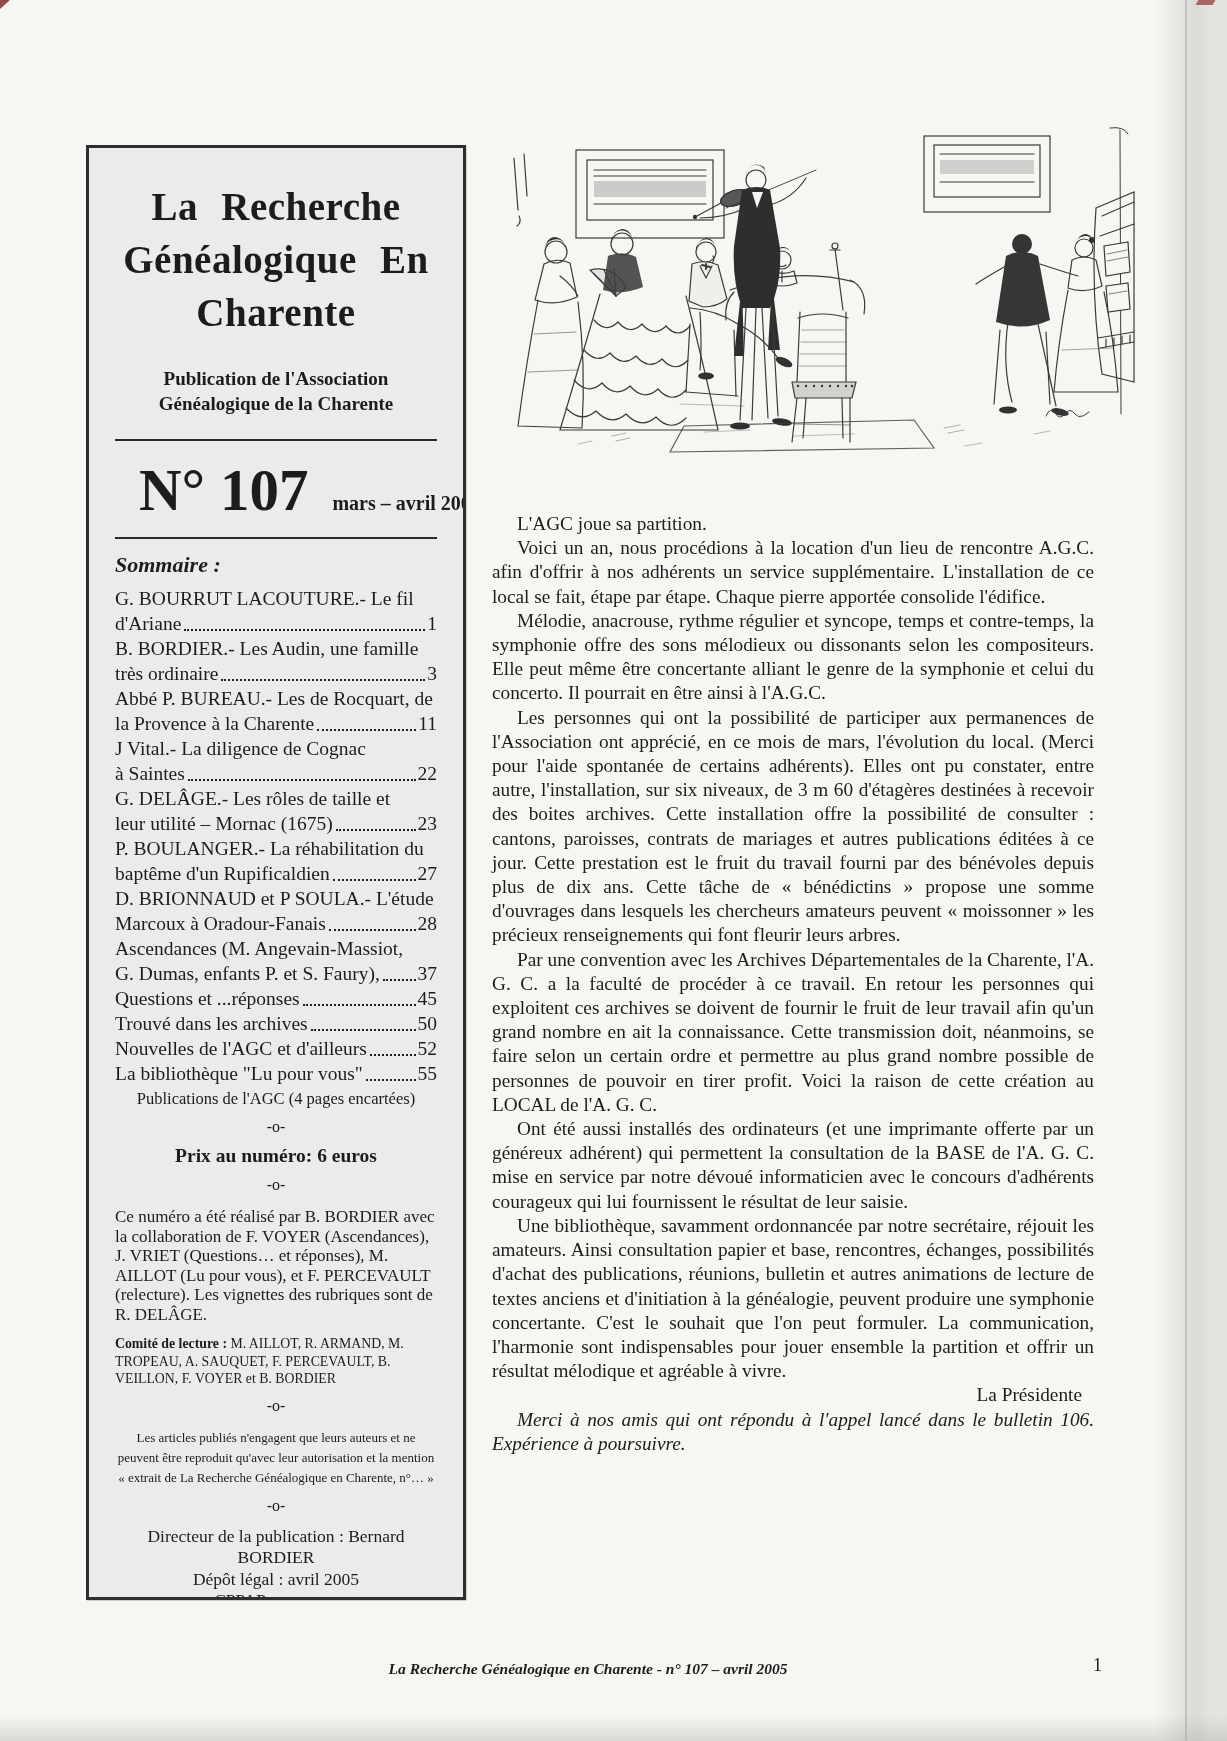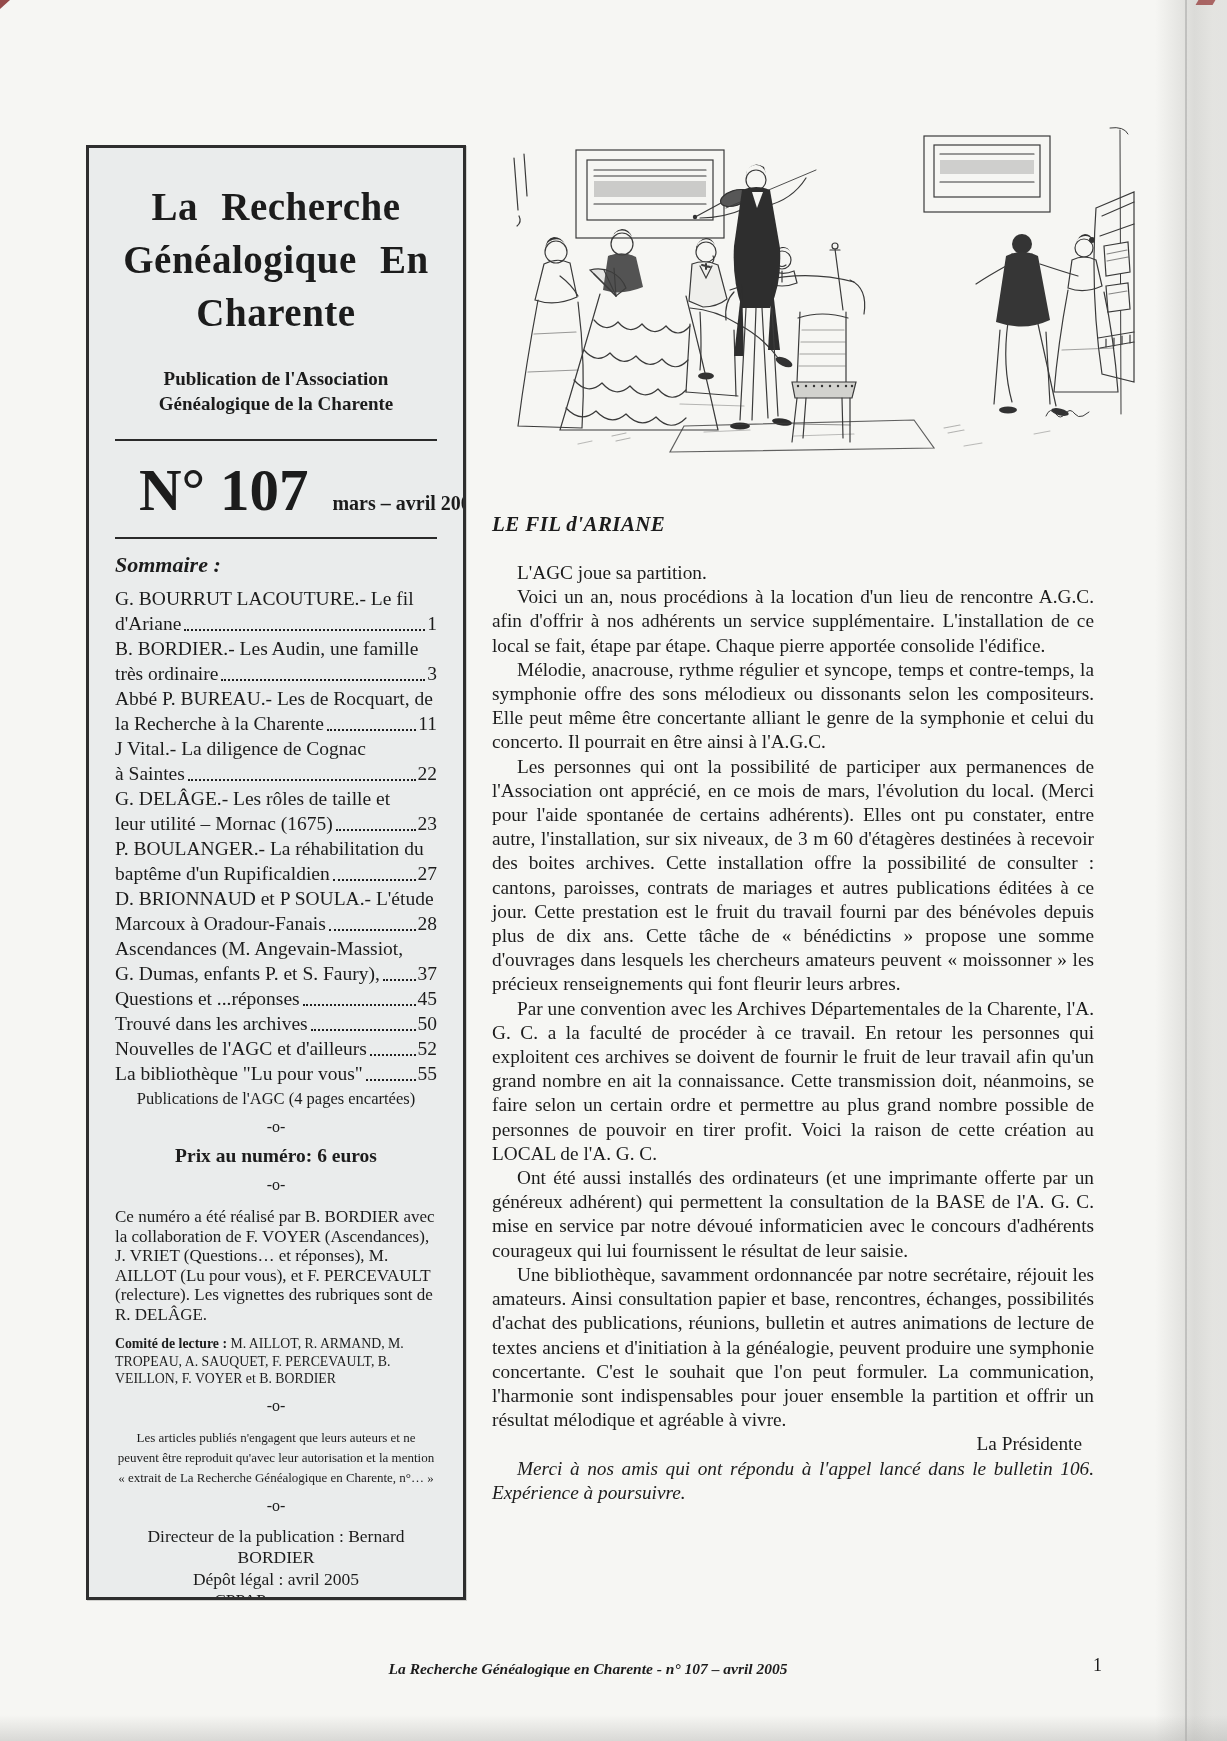--- a/index.html
+++ b/index.html
@@ -99,21 +99,21 @@
           <div class="toc-line2">
             <span class="toc-text">très ordinaire</span>
             <span class="toc-leader"></span>
             <span class="toc-page">3</span>
           </div>
         </div>
 
         <div class="toc-entry">
           <div class="toc-line1">Abbé P. BUREAU.- Les de Rocquart, de</div>
           <div class="toc-line2">
-            <span class="toc-text">la Recherche à la Charente</span>
+            <span class="toc-text">la Provence à la Charente</span>
             <span class="toc-leader"></span>
             <span class="toc-page">11</span>
           </div>
         </div>
 
         <div class="toc-entry">
           <div class="toc-line1">J Vital.- La diligence de Cognac</div>
           <div class="toc-line2">
             <span class="toc-text">à Saintes</span>
             <span class="toc-leader"></span>
@@ -391,21 +391,20 @@
           <path d="M84,320 l14,-3" opacity="0.4"></path>
           <path d="M470,322 l18,-3 M540,310 l16,-3" opacity="0.4"></path>
         </g>
 
         <path d="M552,292 q4,-10 10,-2 q4,6 9,0 q5,-7 10,0 q3,4 8,2 l6,-4" stroke-width="1"></path>
       </g>
     </svg>
   </figure>
 
   <main class="article">
-    <h2 class="article-heading">LE FIL d'ARIANE</h2>
     <div class="body-text">
 
     <p class="par">L'AGC joue sa partition.</p>
         <p class="par">Voici un an, nous procédions à la location d'un lieu de rencontre A.G.C. afin d'offrir à nos adhérents un service supplémentaire. L'installation de ce local se fait, étape par étape. Chaque pierre apportée consolide l'édifice.</p>
         <p class="par">Mélodie, anacrouse, rythme régulier et syncope, temps et contre-temps, la symphonie offre des sons mélodieux ou dissonants selon les compositeurs. Elle peut même être concertante alliant le genre de la symphonie et celui du concerto. Il pourrait en être ainsi à l'A.G.C.</p>
         <p class="par">Les personnes qui ont la possibilité de participer aux permanences de l'Association ont apprécié, en ce mois de mars, l'évolution du local. (Merci pour l'aide spontanée de certains adhérents). Elles ont pu constater, entre autre, l'installation, sur six niveaux, de 3 m 60 d'étagères destinées à recevoir des boites archives. Cette installation offre la possibilité de consulter : cantons, paroisses, contrats de mariages et autres publications éditées à ce jour. Cette prestation est le fruit du travail fourni par des bénévoles depuis plus de dix ans. Cette tâche de « bénédictins » propose une somme d'ouvrages dans lesquels les chercheurs amateurs peuvent « moissonner » les précieux renseignements qui font fleurir leurs arbres.</p>
         <p class="par">Par une convention avec les Archives Départementales de la Charente, l'A. G. C. a la faculté de procéder à ce travail. En retour les personnes qui exploitent ces archives  se doivent de fournir le fruit de leur travail afin qu'un grand nombre en ait la connaissance. Cette transmission doit, néanmoins, se faire selon un certain ordre et permettre au plus grand nombre possible de personnes de pouvoir en tirer profit. Voici la raison de cette création au LOCAL de l'A. G. C.</p>
         <p class="par">Ont été aussi installés des ordinateurs (et une imprimante offerte par un généreux adhérent) qui permettent la consultation de la BASE de l'A. G. C. mise en service par notre dévoué informaticien avec le concours d'adhérents courageux qui lui fournissent le résultat de leur saisie.</p>
         <p class="par">Une bibliothèque, savamment ordonnancée par notre secrétaire, réjouit les amateurs. Ainsi consultation papier et base, rencontres, échanges, possibilités d'achat des publications, réunions, bulletin et autres animations de lecture de textes anciens et d'initiation à la généalogie, peuvent produire une symphonie concertante. C'est le souhait que l'on peut formuler. La communication, l'harmonie sont indispensables pour jouer ensemble la partition et offrir un résultat mélodique et agréable à vivre.</p>
       </div>

